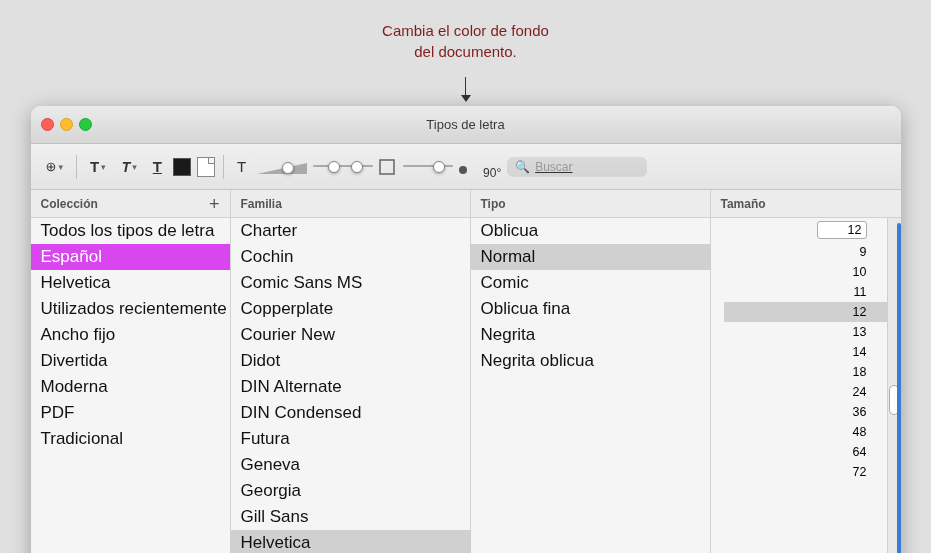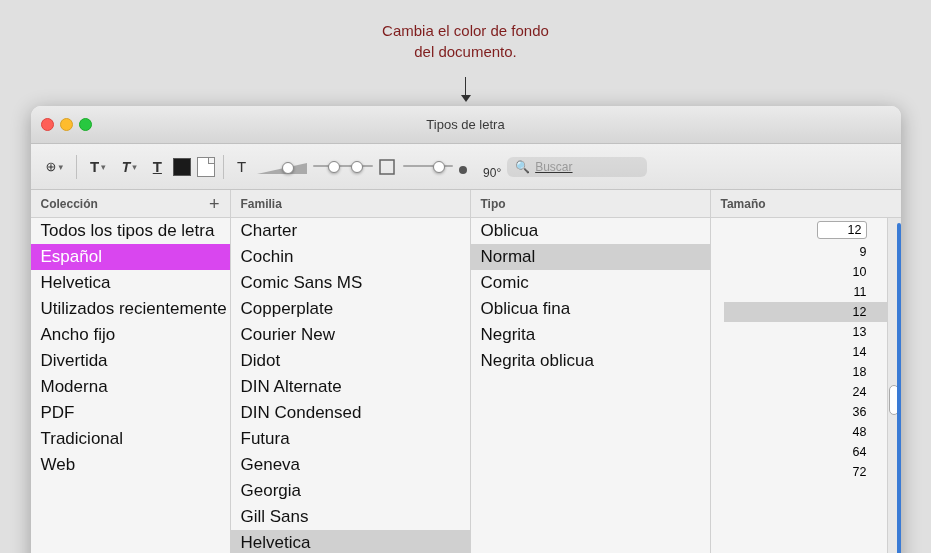--- a/index.html
+++ b/index.html
@@ -391,21 +391,20 @@
       <div class="col-list" id="collection-list">
           <div class="list-item">Todos los tipos de letra</div>
           <div class="list-item selected">Español</div>
           <div class="list-item">Helvetica</div>
           <div class="list-item">Utilizados recientemente</div>
           <div class="list-item">Ancho fijo</div>
           <div class="list-item">Divertida</div>
           <div class="list-item">Moderna</div>
           <div class="list-item">PDF</div>
           <div class="list-item">Tradicional</div>
-          <div class="list-item">Web</div>
         </div>
     </div>
 
     <div class="col col-family">
       <div class="col-header">
         <span>Familia</span>
       </div>
       <div class="col-list" id="family-list">
           <div class="list-item">Charter</div>
           <div class="list-item">Cochin</div>

